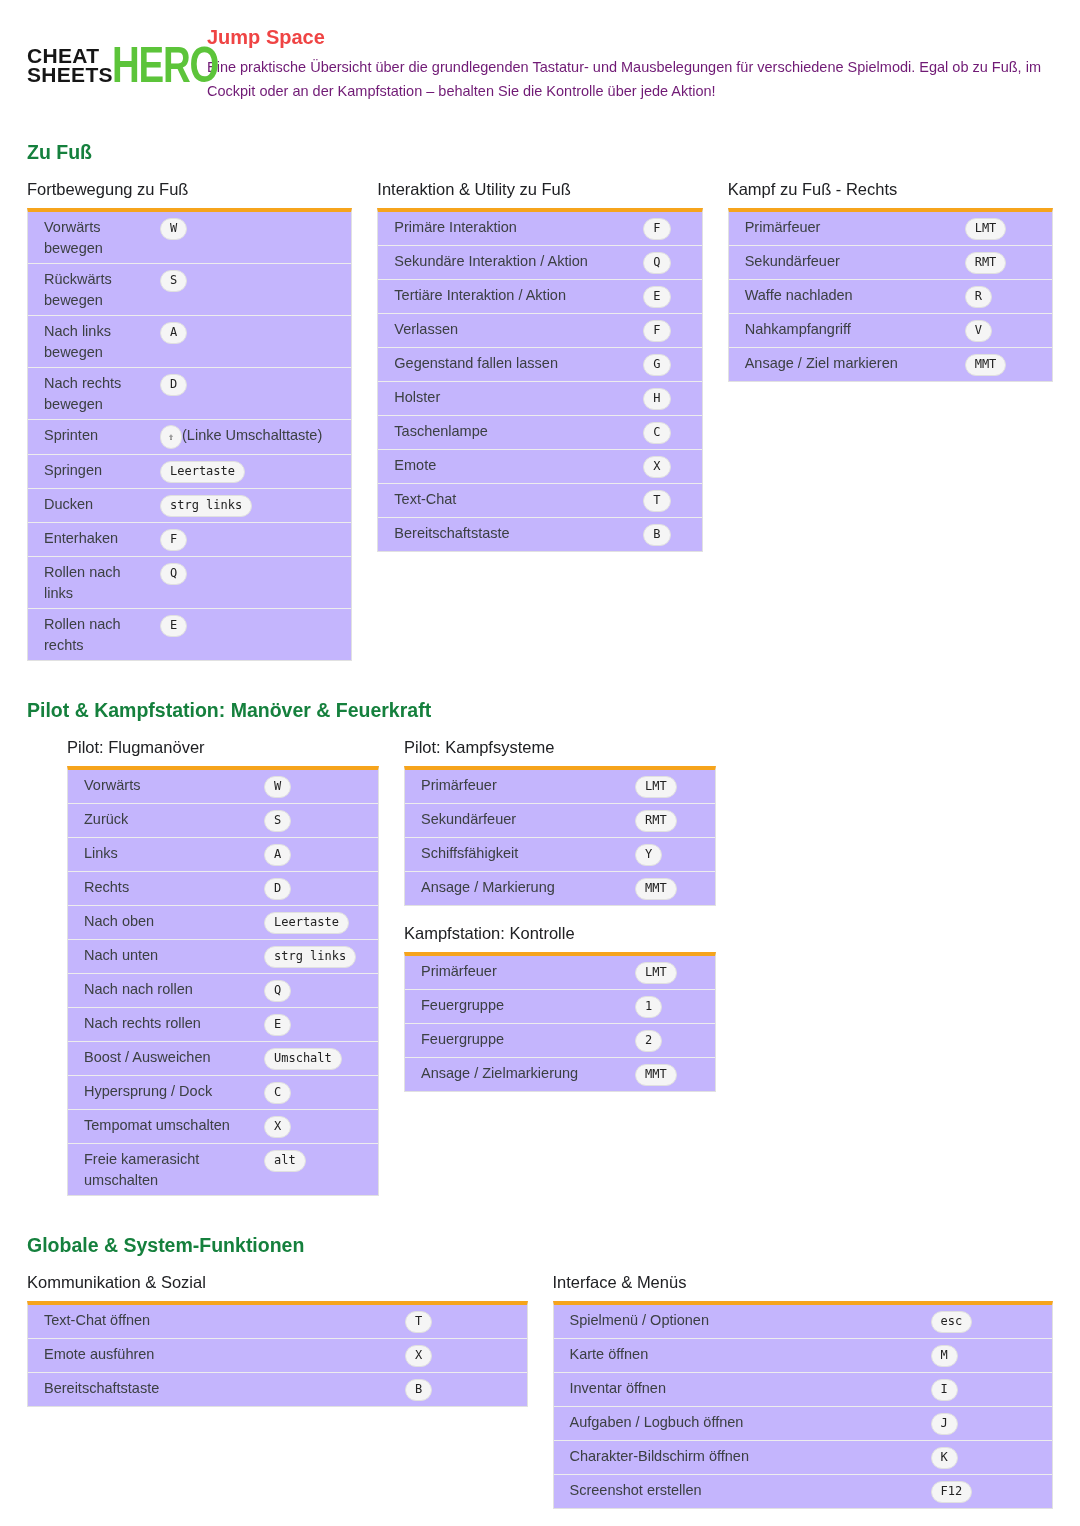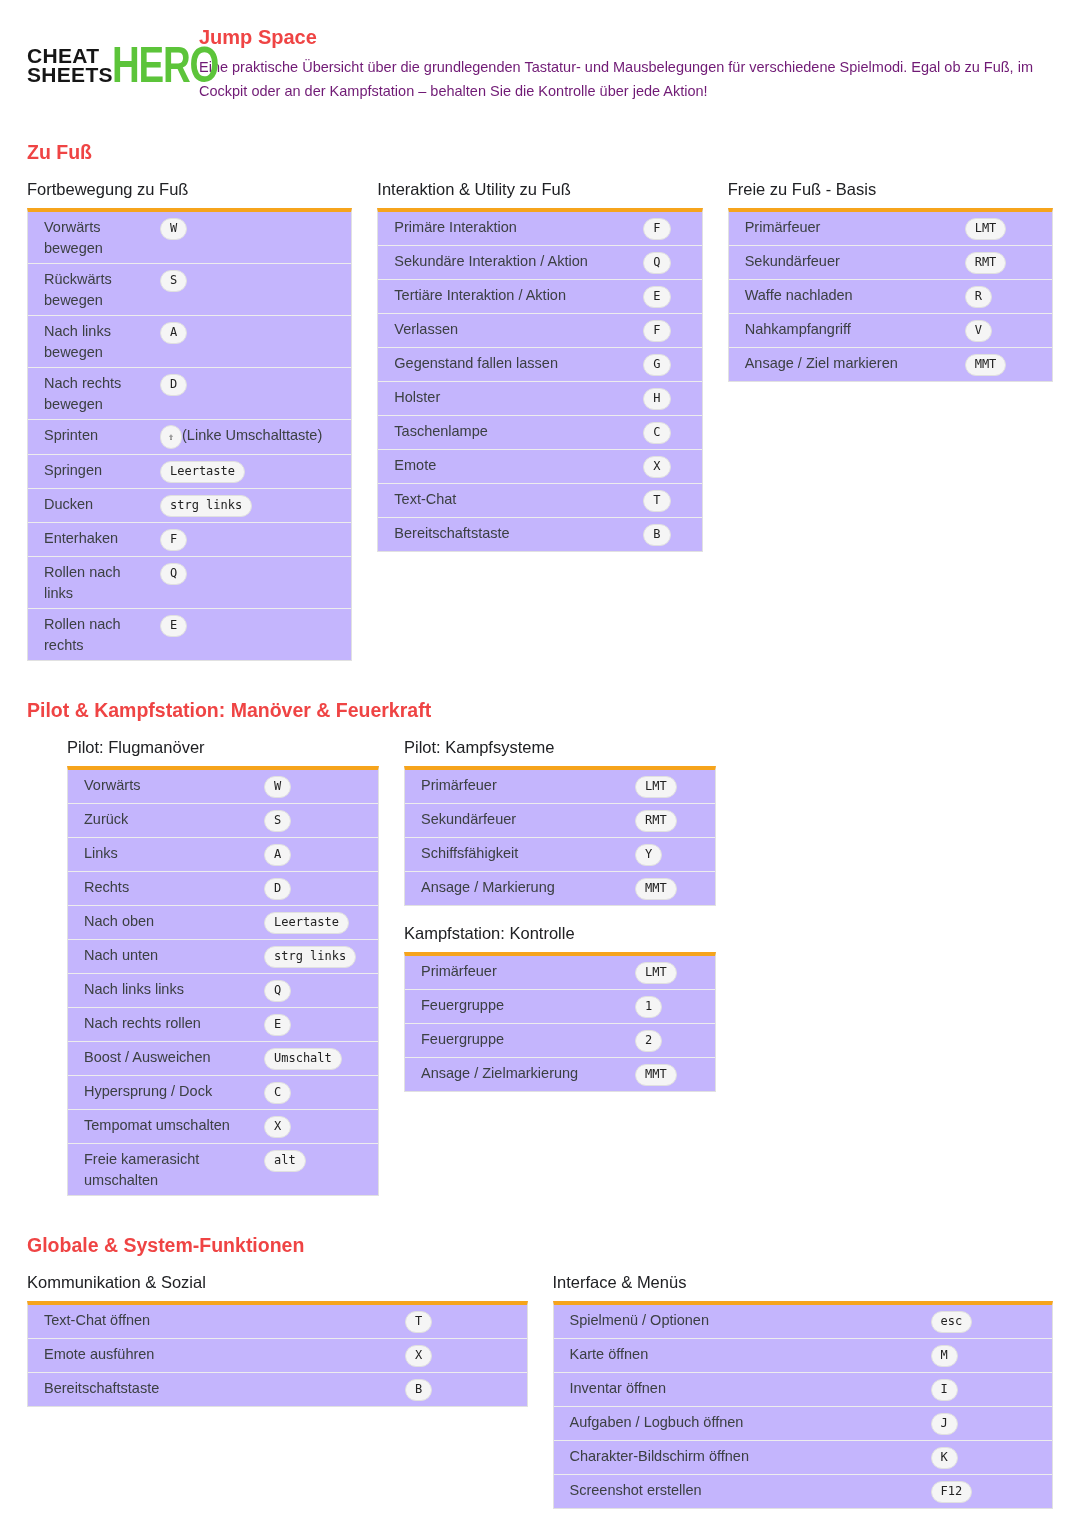--- a/index.html
+++ b/index.html
@@ -14,21 +14,21 @@
     color: #3c4043;
   }
   .page {
     width: 1080px;
     min-height: 1526px;
     position: relative;
     padding: 26px 27px 70px 27px;
   }
 
   
-  .header { display: flex; align-items: center; gap: 20px; }
+  .header { display: flex; align-items: center; gap: 28px; }
   .logo { display: flex; align-items: center; flex-shrink: 0; width: 152px; }
   .logo-words {
     display: flex; flex-direction: column;
     font-weight: 800; font-size: 21px; line-height: 19px;
     letter-spacing: 0.3px; color: #161616;
   }
   .logo-hero {
     font-weight: 800; font-size: 48px; line-height: 44px;
     color: var(--hero); letter-spacing: -1.5px;
     transform: scaleX(0.80) scaleY(1.05);
@@ -40,21 +40,21 @@
     font-size: 20px; font-weight: 700; color: #ef4444;
     margin: 0 0 6px 0;
   }
   .page-desc {
     font-size: 14.5px; line-height: 24px; color: #701a75;
     max-width: 875px; margin: 0;
   }
 
   
   .section h2 {
-    font-size: 19.5px; font-weight: 700; color: #ef4444;
+    font-size: 19.5px; font-weight: 700; color: #15803d;
     margin: 38px 0 16px 0;
   }
   .section:first-of-type h2 { margin-top: 38px; }
   .grid { display: grid; gap: 25px; align-items: start; }
   .tbl-wrap + .tbl-wrap { margin-top: 18px; }
   .tbl-title {
     font-size: 16.5px; font-weight: 400; color: #202124;
     margin: 0 0 9px 0;
   }
   .cs-table {
@@ -213,21 +213,21 @@
                       <td class="label">Bereitschaftstaste</td>
                       <td class="keys"><span class="key">B</span></td>
                     </tr>
                   </tbody>
                 </table>
               </div>
             </div>
           </div>
           <div class="col col3">
             <div class="tbl-wrap">
-              <div class="tbl-title">Freie zu Fuß - Basis</div>
+              <div class="tbl-title">Kampf zu Fuß - Rechts</div>
               <div class="cs-table">
                 <table>
                   <tbody>
                     <tr>
                       <td class="label">Primärfeuer</td>
                       <td class="keys"><span class="key">LMT</span></td>
                     </tr>
                     <tr>
                       <td class="label">Sekundärfeuer</td>
                       <td class="keys"><span class="key">RMT</span></td>
@@ -278,21 +278,21 @@
                     </tr>
                     <tr>
                       <td class="label">Nach oben</td>
                       <td class="keys"><span class="key">Leertaste</span></td>
                     </tr>
                     <tr>
                       <td class="label">Nach unten</td>
                       <td class="keys"><span class="key">strg links</span></td>
                     </tr>
                     <tr>
-                      <td class="label">Nach links links</td>
+                      <td class="label">Nach nach rollen</td>
                       <td class="keys"><span class="key">Q</span></td>
                     </tr>
                     <tr>
                       <td class="label">Nach rechts rollen</td>
                       <td class="keys"><span class="key">E</span></td>
                     </tr>
                     <tr>
                       <td class="label">Boost / Ausweichen</td>
                       <td class="keys"><span class="key">Umschalt</span></td>
                     </tr>

